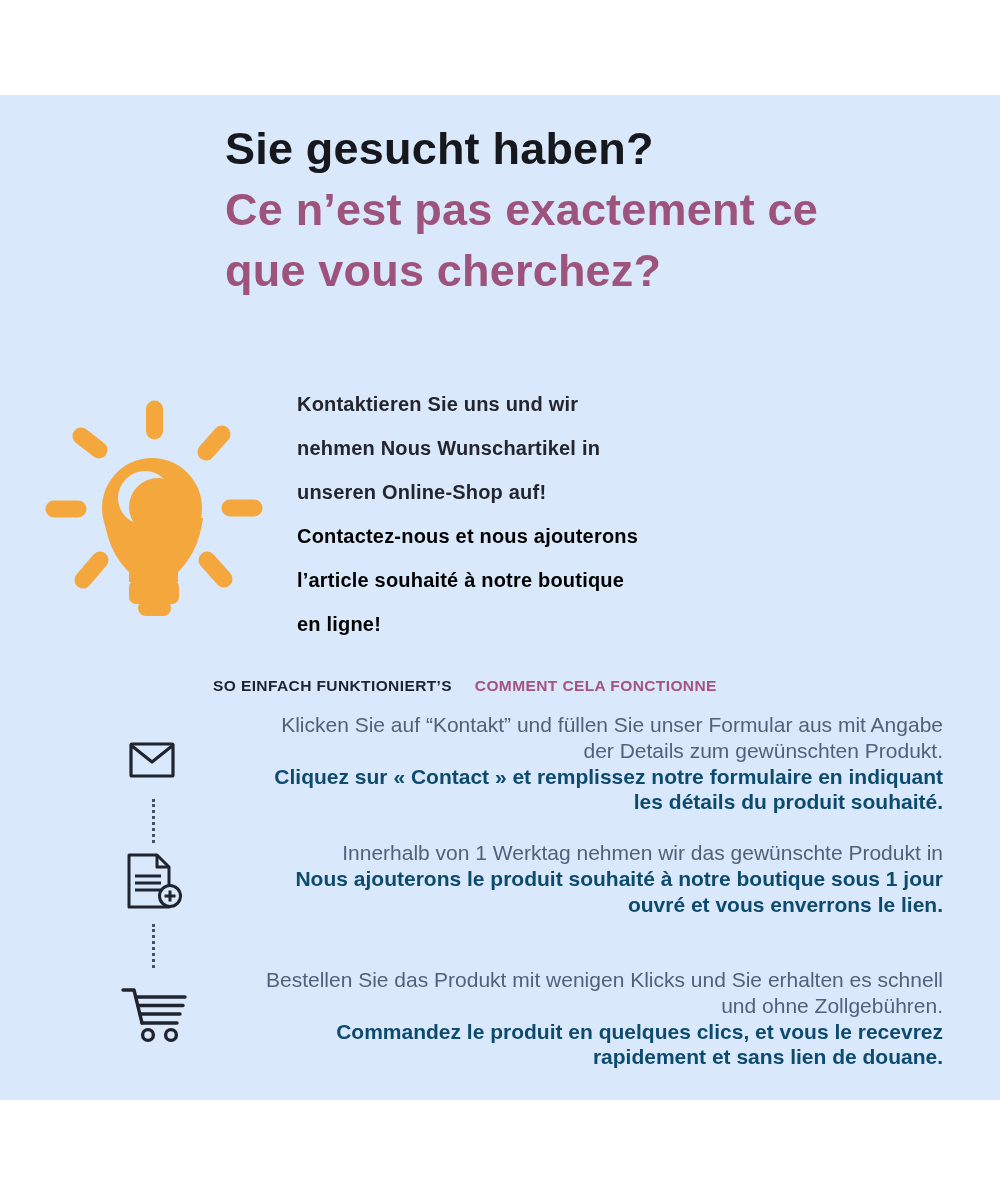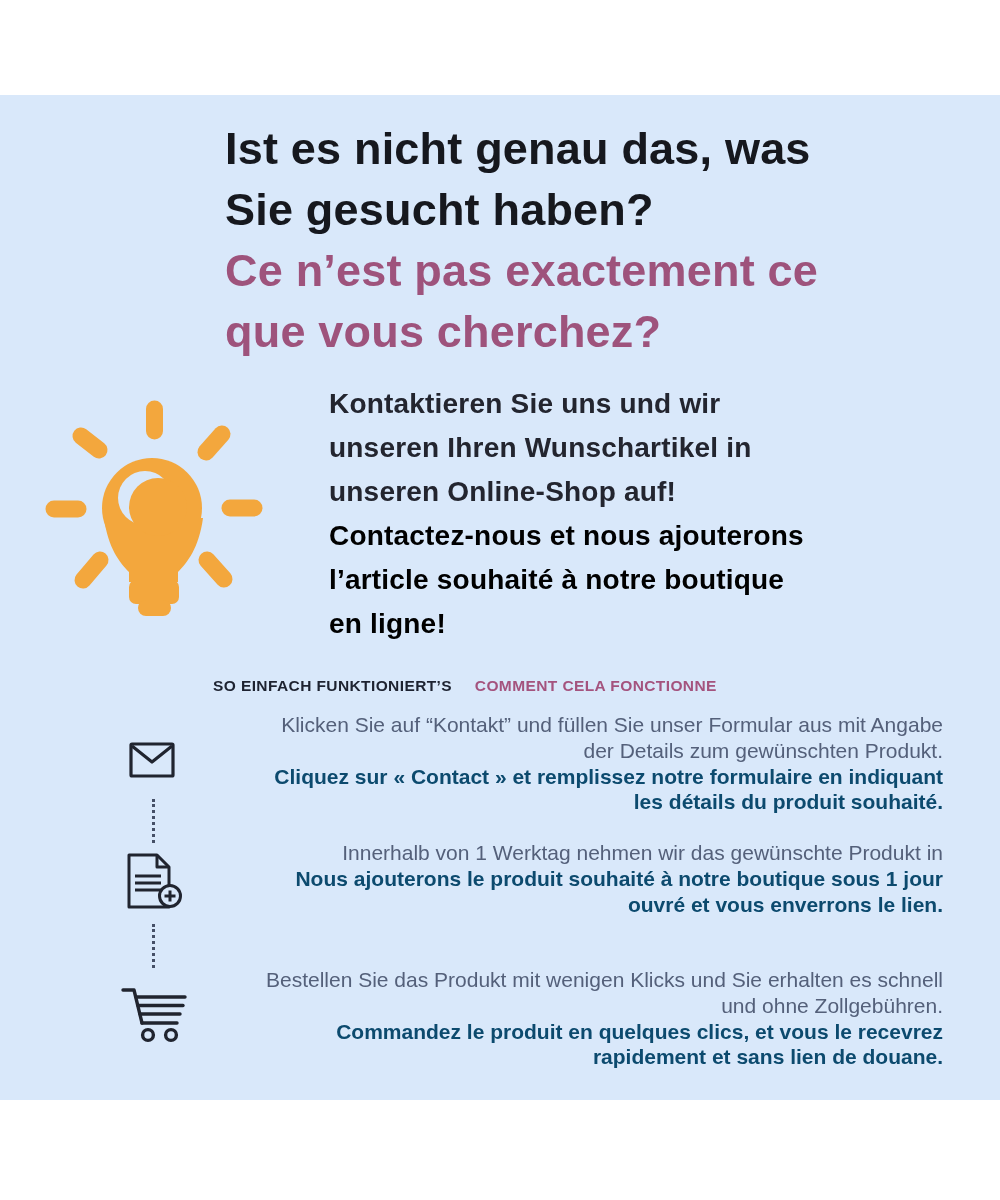--- a/index.html
+++ b/index.html
@@ -11,21 +11,21 @@
   .panel{position:absolute;left:0;top:95px;width:1000px;height:1005px;background:#d9e8fa;}
 
   
   .headline{position:absolute;left:225px;top:118px;width:720px;}
   .headline div{line-height:61px;font-size:45px;font-weight:700;letter-spacing:.2px;white-space:nowrap;}
   .h-de{color:#16181e;}
   .h-fr{color:#9e537c;}
 
   
   .intro{position:absolute;left:297px;top:382px;width:640px;}
-  .intro div{line-height:44px;font-size:28px;font-weight:700;letter-spacing:.2px;white-space:nowrap;margin-left:32px;}
+  .intro div{line-height:44px;font-size:20px;font-weight:700;letter-spacing:.2px;white-space:nowrap;}
   .i-de{color:#23252f;}
   .i-fr{color:#000000;}
 
   
   .bulb{position:absolute;left:35px;top:388px;}
 
   
   .hiw{position:absolute;left:213px;top:677px;width:720px;font-size:15.5px;font-weight:700;letter-spacing:.4px;white-space:nowrap;}
   .hiw .lbl-de{color:#1d2230;margin-right:18px;margin-top:36px;}
   .hiw .lbl-fr{color:#a4537e;}
@@ -38,21 +38,20 @@
   .step-icon{position:absolute;}
   .connector{position:absolute;left:152px;width:0;border-left:3px dotted #454f66;}
 </style>
 </head>
 <body>
 
 <div class="canvas">
   <div class="panel"></div>
 
   <div class="headline">
-    <div class="h-de">Ist es nicht genau das, was</div>
     <div class="h-de">Sie gesucht haben?</div>
     <div class="h-fr">Ce n’est pas exactement ce</div>
     <div class="h-fr">que vous cherchez?</div>
   </div>
 
   <svg class="bulb" width="250" height="250" viewBox="0 0 250 250">
     <g stroke="#f3a73d" stroke-width="17" stroke-linecap="round">
       <line x1="119.5" y1="21" x2="119.5" y2="43"></line>
       <line x1="46" y1="48" x2="64" y2="62"></line>
       <line x1="187" y1="46" x2="171" y2="64"></line>
@@ -66,21 +65,21 @@
       <path d="M 69,130 C 73,160 85,175 94,184 L 94,194 L 143,194 L 143,184 C 152,175 164,160 168,130 Z"></path>
       <circle cx="110" cy="110" r="27" fill="#d9e8fa"></circle>
       <circle cx="123" cy="119" r="29"></circle>
       <rect x="94" y="192" width="50" height="24" rx="7"></rect>
       <rect x="103" y="212" width="33" height="16" rx="8"></rect>
     </g>
   </svg>
 
   <div class="intro">
     <div class="i-de">Kontaktieren Sie uns und wir</div>
-    <div class="i-de">unseren Ihren Wunschartikel in</div>
+    <div class="i-de">nehmen Nous Wunschartikel in</div>
     <div class="i-de">unseren Online-Shop auf!</div>
     <div class="i-fr">Contactez-nous et nous ajouterons</div>
     <div class="i-fr">l’article souhaité à notre boutique</div>
     <div class="i-fr">en ligne!</div>
   </div>
 
   <div class="hiw">
     <span class="lbl-de">SO EINFACH FUNKTIONIERT’S</span>
     <span class="lbl-fr">COMMENT CELA FONCTIONNE</span>
   </div>

